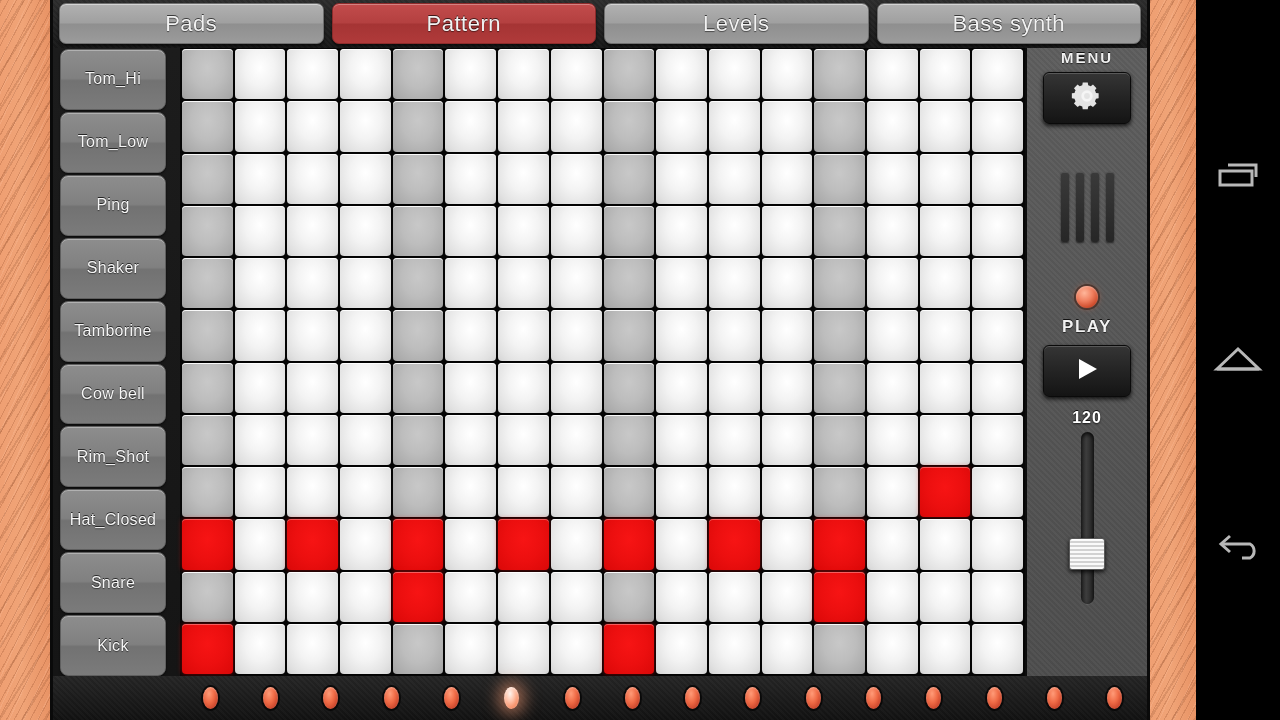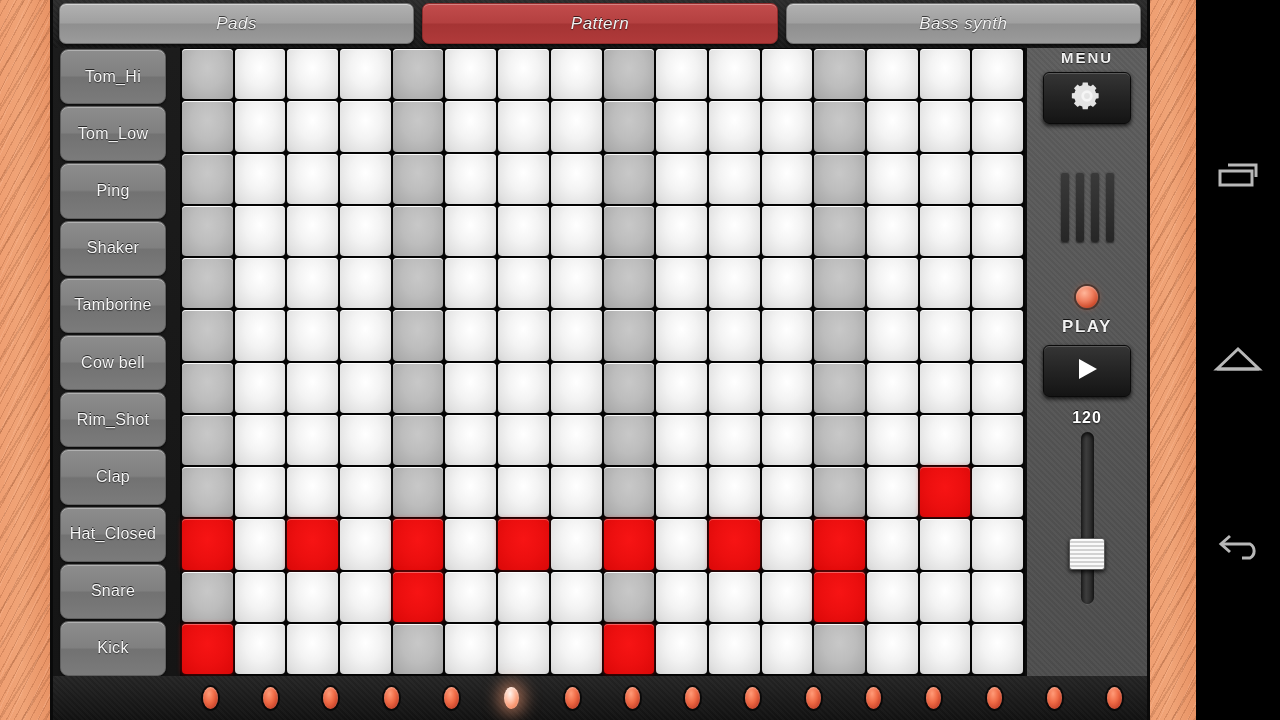--- a/index.html
+++ b/index.html
@@ -42,27 +42,27 @@
     display:flex; align-items:center; gap:8px;
     padding:3px 6px 4px 6px;
     background:
       repeating-linear-gradient(45deg, rgba(255,255,255,.025) 0 2px, rgba(0,0,0,.03) 2px 4px),
       linear-gradient(180deg,#2c2c2c,#202020 60%,#181818);
   }
   .tab {
     flex:1 1 0; height:100%;
     display:flex; align-items:center; justify-content:center;
     border-radius:7px;
-    font-size:17px; letter-spacing:.5px;
+    font-size:22px; letter-spacing:.5px;
     color:#f2f2f2;
     text-shadow:0 -1px 0 rgba(0,0,0,.65), 0 1px 1px rgba(0,0,0,.5);
     background:linear-gradient(180deg,#b1b1b1,#a0a0a0 48%,#8f8f8f 52%,#9b9b9b);
     border:1px solid #6f6f6f;
     box-shadow:inset 0 1px 0 rgba(255,255,255,.45), 0 2px 3px rgba(0,0,0,.6);
-    cursor:pointer; user-select:none;font-style:italic;
+    cursor:pointer; user-select:none;
   }
   .tab.active {
     background:linear-gradient(180deg,#c24c4c,#b44040 48%,#a53434 52%,#b03a3a);
     border:1px solid #8d2b2b;
     box-shadow:inset 0 1px 0 rgba(255,255,255,.30), 0 2px 3px rgba(0,0,0,.6);
   }
 
   
   #work {
     position:absolute; left:0; top:48px; width:1094px; height:628px;
@@ -207,34 +207,34 @@
 <div id="app">
 
   <div class="wood left"></div>
   <div class="wood right"></div>
 
   <div id="machine">
 
     <div id="tabbar">
         <div class="tab">Pads</div>
         <div class="tab active">Pattern</div>
+        <div class="tab">Levels</div>
         <div class="tab">Bass synth</div>
       </div>
 
     <div id="work">
 
       <div id="tracks">
           <div class="track">Tom_Hi</div>
           <div class="track">Tom_Low</div>
           <div class="track">Ping</div>
           <div class="track">Shaker</div>
           <div class="track">Tamborine</div>
           <div class="track">Cow bell</div>
           <div class="track">Rim_Shot</div>
-          <div class="track">Clap</div>
           <div class="track">Hat_Closed</div>
           <div class="track">Snare</div>
           <div class="track">Kick</div>
         </div>
 
       <div id="grid">
           <div class="grow">
             <div class="cell beat"></div>
             <div class="cell"></div>
             <div class="cell"></div>

